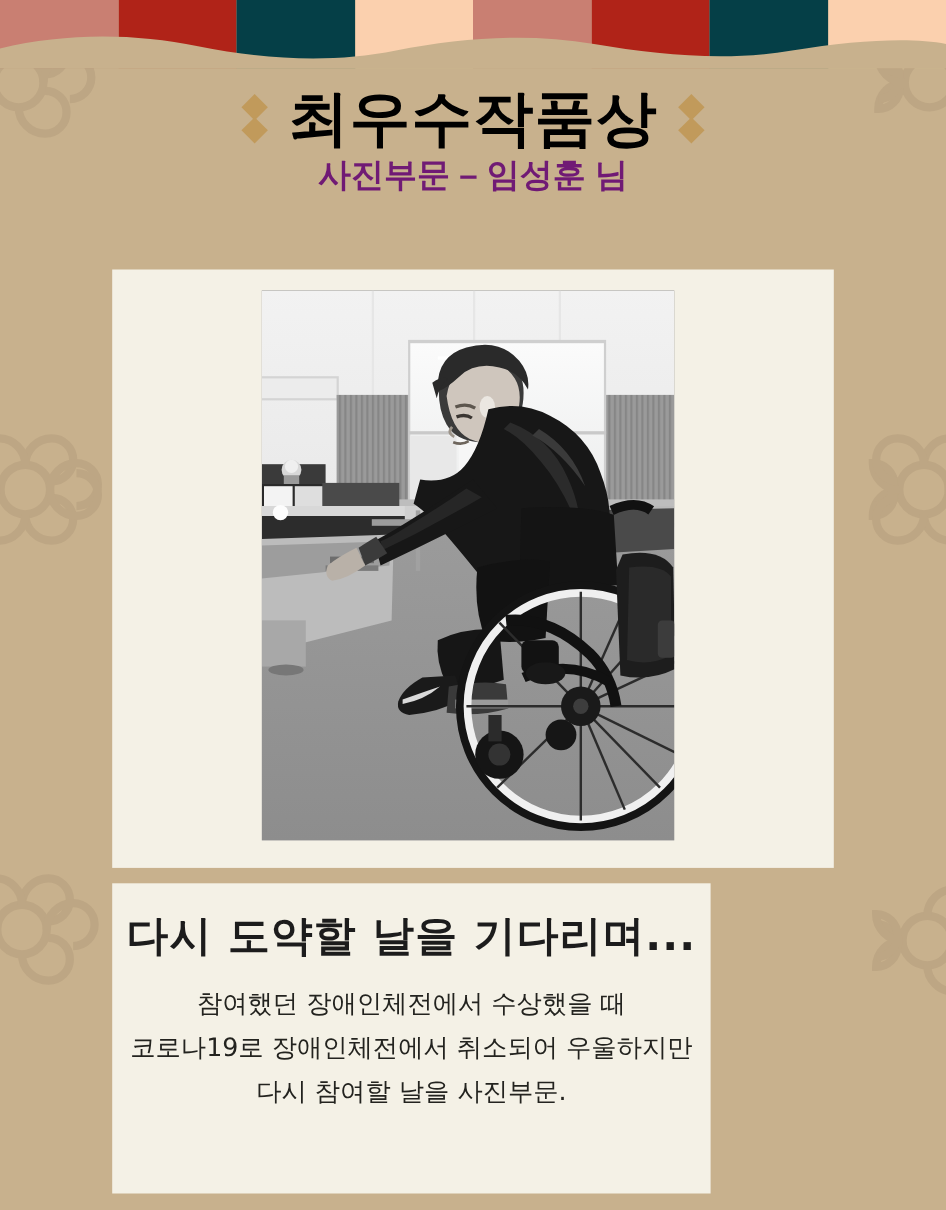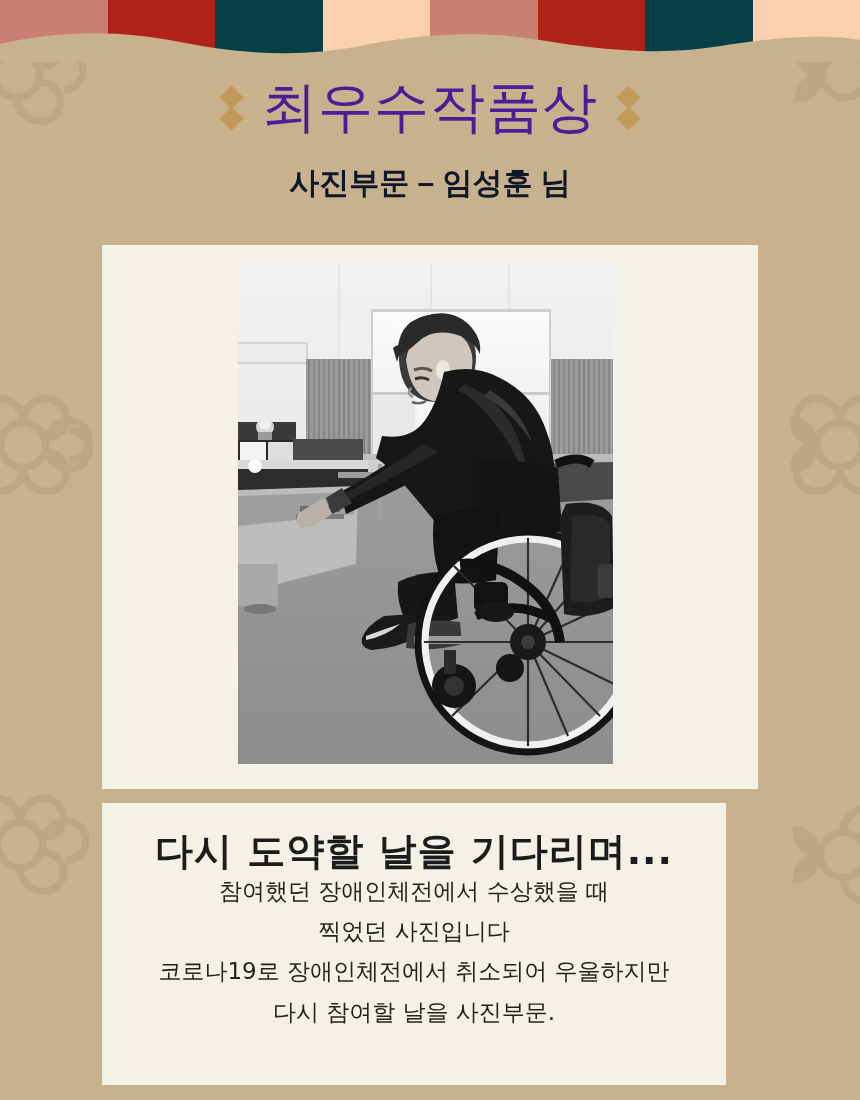--- a/index.html
+++ b/index.html
@@ -18,51 +18,51 @@
   
   .banner{position:absolute;left:0;top:0;width:860px;height:62px;overflow:hidden;}
   .banner .stripes{position:absolute;inset:0;display:flex;}
   .banner .stripes span{flex:0 0 107.5px;height:62px;display:block;}
   .banner .wave{position:absolute;left:0;bottom:0;width:860px;height:34px;display:block;}
 
   
   .header{position:absolute;left:0;top:62px;width:860px;text-align:center;}
   .title-row{display:flex;align-items:center;justify-content:center;gap:22px;margin-top:14px;}
   .title{
-    font-size:55px;font-weight:400;color:#4c1d95;letter-spacing:1px;
+    font-size:55px;font-weight:700;color:#000000;letter-spacing:1px;
     line-height:1.15;white-space:nowrap;
   }
   .orn{display:flex;flex-direction:column;gap:4px;align-items:center;}
   .orn i{display:block;width:17px;height:17px;background:#c19a5b;transform:rotate(45deg);}
   .subtitle{
-    margin-top:24px;font-size:30px;font-weight:700;color:#0f172a;white-space:nowrap;
+    font-size:30px;font-weight:700;color:#701a75;white-space:nowrap;
   }
 
   
   .photo-card{
     position:absolute;left:102px;top:245px;width:656px;height:544px;
     background:#f4f1e6;
   }
   .photo{
     position:absolute;left:136px;top:19px;width:375px;height:500px;
     background:#9c9c9c;overflow:hidden;
   }
   .photo svg{display:block;width:375px;height:500px;}
 
   
   .msg-card{
-    position:absolute;left:102px;top:803px;width:624px;height:282px;
+    position:absolute;left:102px;top:803px;width:544px;height:282px;
     background:#f4f1e6;text-align:center;
   }
   .msg-head{
     margin-top:26px;font-size:38px;font-weight:700;color:#1c1c1c;
     letter-spacing:1px;line-height:1.2;
     font-family:"DejaVu Sans","Liberation Sans",sans-serif;
   }
-  .msg-body{margin-top:0;}
+  .msg-body{margin-top:22px;}
   .msg-body p{
     margin:0 0 7px 0;font-size:23px;color:#23231f;line-height:1.45;
     font-family:"DejaVu Sans","Liberation Sans",sans-serif;
   }
 </style>
 </head>
 <body>
 
 <div class="page">
 
@@ -338,19 +338,18 @@
           <path d="M318 200 q22 -10 36 0" stroke="#111" stroke-width="9" fill="none"></path>
         </g>
       </svg>
     </div>
   </div>
 
   <div class="msg-card">
     <div class="msg-head">다시 도약할 날을 기다리며...</div>
     <div class="msg-body">
       <p>참여했던 장애인체전에서 수상했을 때</p>
-      <p>찍었던 사진입니다</p>
       <p>코로나19로 장애인체전에서 취소되어 우울하지만</p>
       <p>다시 참여할 날을 사진부문.</p>
     </div>
   </div>
 
 </div>
 
 </body></html>

